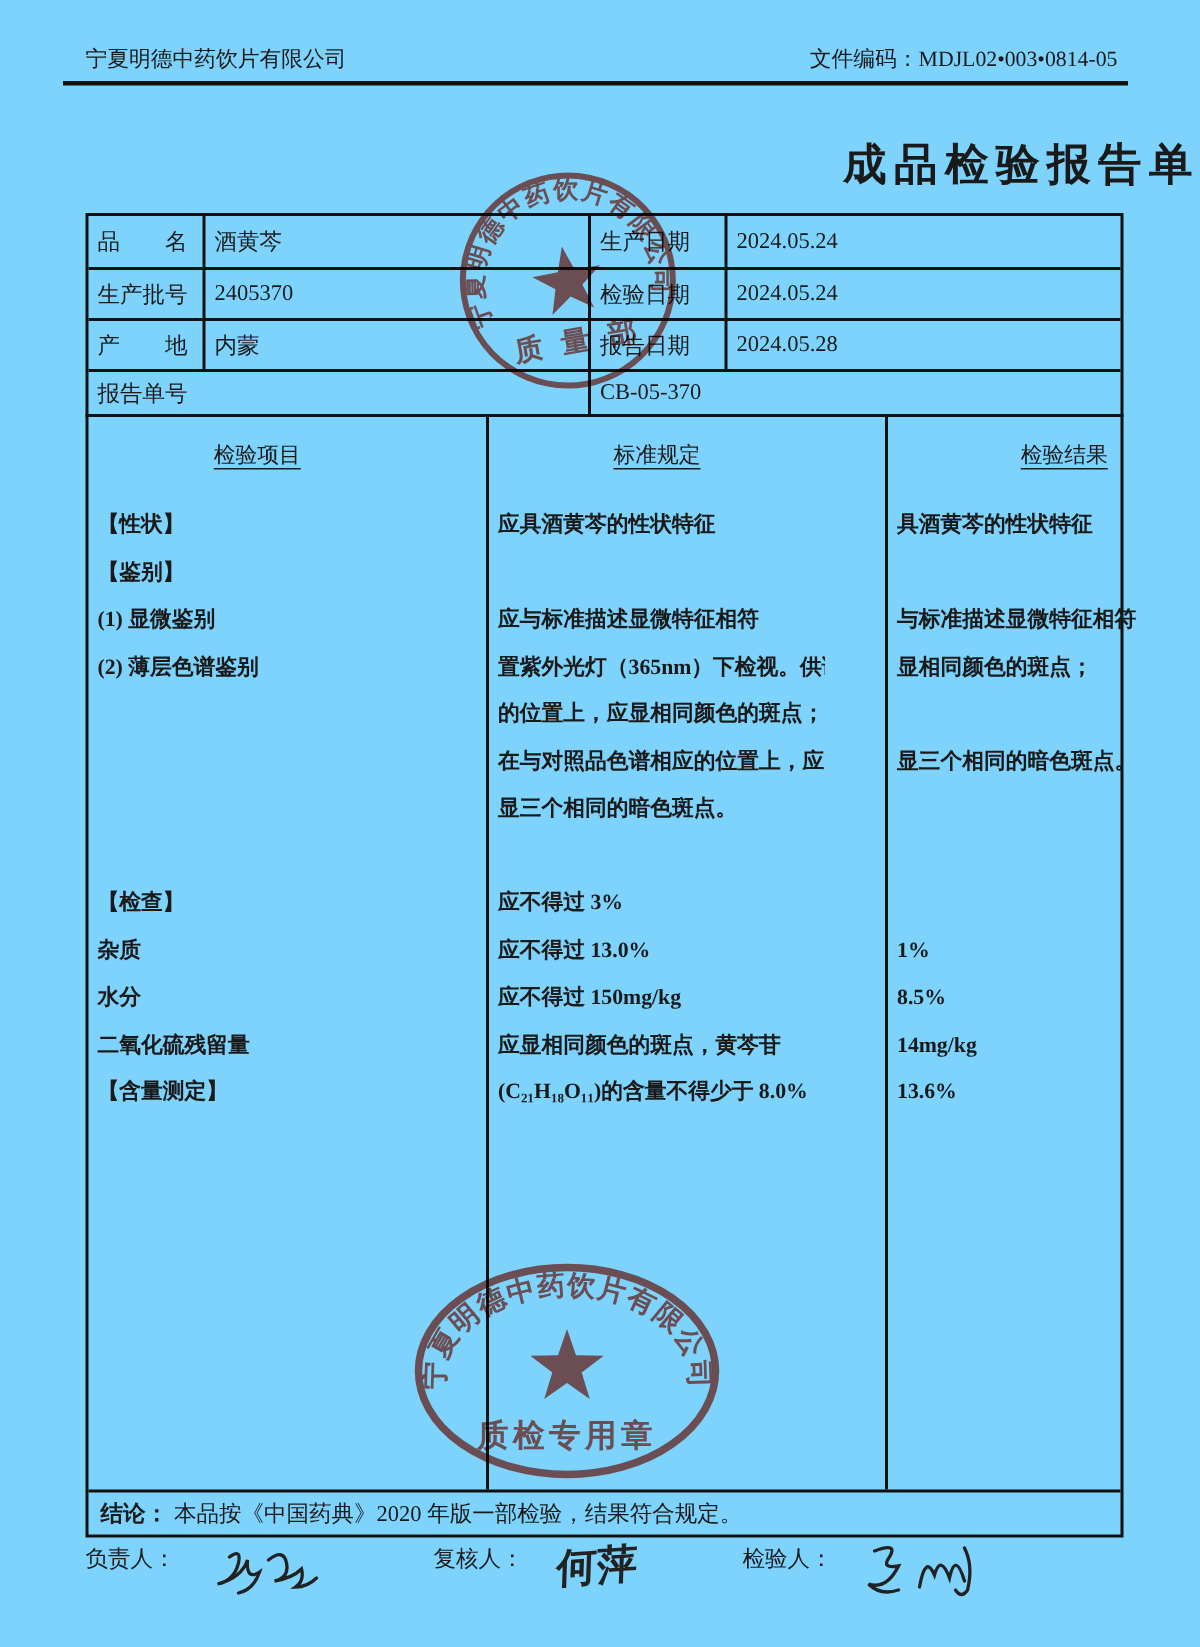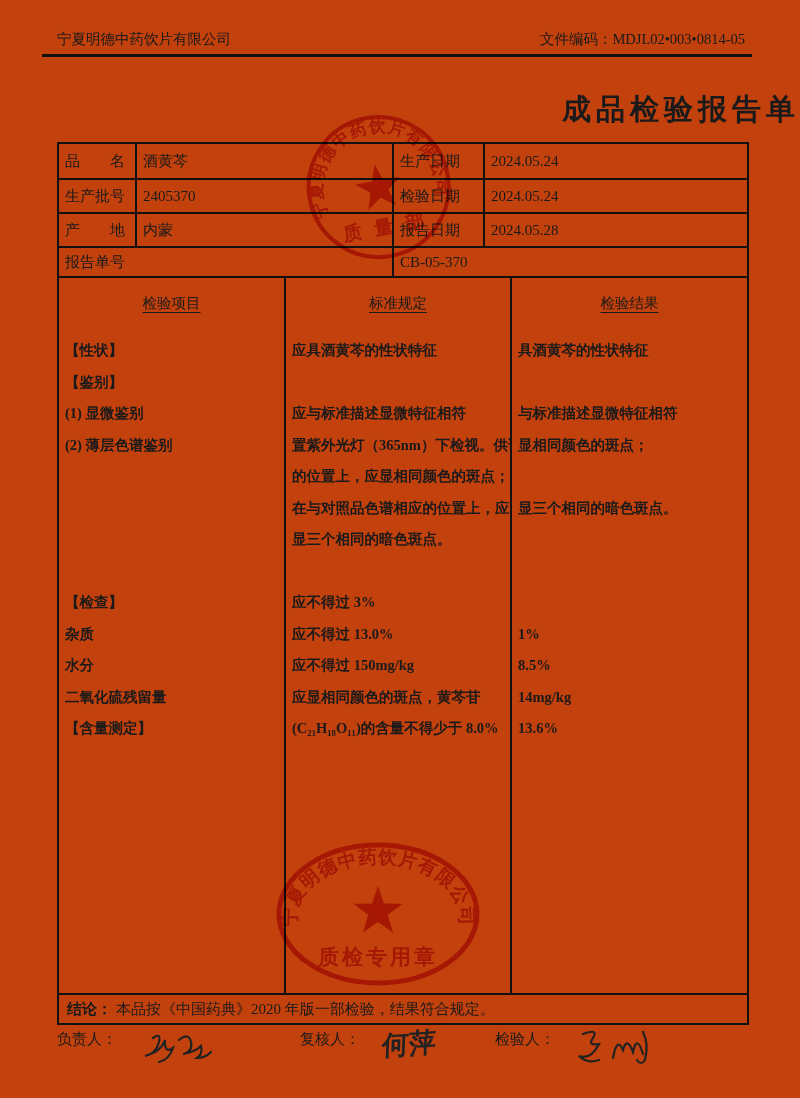--- a/index.html
+++ b/index.html
@@ -1,38 +1,38 @@
 <!DOCTYPE html>
 <html><head>
 <meta charset="utf-8">
 <style>
   html,body{margin:0;padding:0;background:#888;}
   .page{
-    position:relative;width:800px;height:1098px;background:#c2410c;
+    position:relative;width:800px;height:1098px;background:#7dd3fc;
     font-family:"Liberation Serif","DejaVu Serif",serif;color:#1a1a1a;
     overflow:hidden;margin:0 auto;
   }
   
   .hdr{position:absolute;left:57px;right:55px;top:30px;display:flex;justify-content:space-between;font-size:14.5px;}
   .hdr-rule{position:absolute;left:42px;right:48px;top:54px;height:3px;background:#111;}
   .title{position:absolute;left:0;right:0;top:90px;margin:0;text-align:right;
          font-size:29px;font-weight:bold;letter-spacing:5px;}
   
   .info{position:absolute;left:57px;top:142px;width:688px;
         display:grid;grid-template-columns:76px 257px 91px 264px;
         grid-template-rows:34px 34px 34px 30px;
         border:2px solid #111;font-size:15px;box-sizing:content-box;}
   .info .cell{display:flex;align-items:center;padding:0 6px;white-space:nowrap;overflow:hidden;}
   .info .bl{border-left:2px solid #111;}
   .info .bt{border-top:2px solid #111;}
   .sp12{grid-column:1/3;text-align:right;}
   .sp34{grid-column:3/5;}
   
   .insp{position:absolute;left:57px;top:276px;width:688px;border:2px solid #111;font-size:14.5px;}
-  .icols{display:grid;grid-template-columns:225px 226px 237px;}
+  .icols{display:grid;grid-template-columns:225px 226px 237px;gap:40px;}
   .ihead{height:50px;}
   .ihead .hcell{display:flex;align-items:center;justify-content:center;}
   .ihead .hcell span{text-decoration:underline;text-underline-offset:4px;}
   .ibody{height:665px;}
   .col{padding-top:7px;box-sizing:border-box;}
   .col .ln{height:31.5px;line-height:31.5px;padding:0 6px;white-space:nowrap;overflow:hidden;font-weight:bold;}
   .bl2{border-left:2px solid #111;height:100%;box-sizing:border-box;}
   .concl{border-top:2px solid #111;height:28px;display:flex;align-items:center;padding-left:8px;font-size:15px;text-align:center;}
   .concl b{margin-right:4px;}
   
@@ -171,21 +171,21 @@
   </div>
 
   <div class="sigrow">
     <div class="signer" style="left:0;">
       <span>负责人：</span>
       <svg class="sig-svg" width="105" height="48" viewBox="0 0 105 48">
         <path d="M22,14 Q30,8 28,18 Q25,30 14,32 Q30,28 34,16 Q33,30 42,24 Q38,36 28,38
                  M48,16 Q58,8 60,18 Q62,28 52,30 Q64,28 70,22 Q72,30 66,34 Q74,34 80,28" fill="none" stroke="#222" stroke-width="2.2" stroke-linecap="round"></path>
       </svg>
     </div>
-    <div class="signer" style="left:243px;text-align:center;">
+    <div class="signer" style="left:232px;text-align:center;">
       <span>复核人：</span>
       <span class="sig-name">何萍</span>
     </div>
     <div class="signer" style="left:438px;">
       <span>检验人：</span>
       <svg class="sig-svg" width="110" height="48" viewBox="0 0 110 48">
         <path d="M14,10 Q30,4 24,14 Q18,22 30,20 Q22,36 10,32 Q18,40 30,36
                  M44,34 Q48,12 54,26 Q58,12 64,28 Q68,10 74,30 M74,8 Q80,20 76,36 Q72,42 68,36" fill="none" stroke="#222" stroke-width="2.2" stroke-linecap="round"></path>
       </svg>
     </div>

